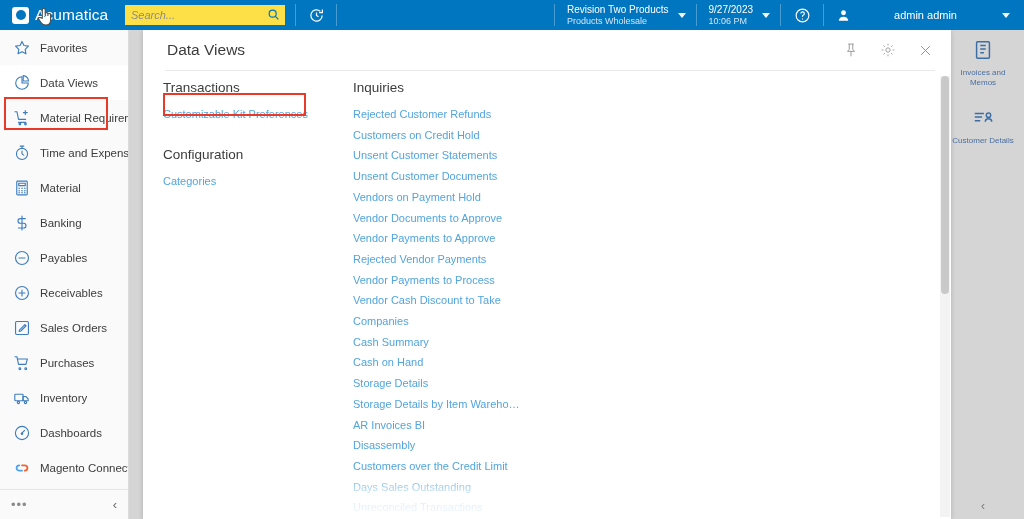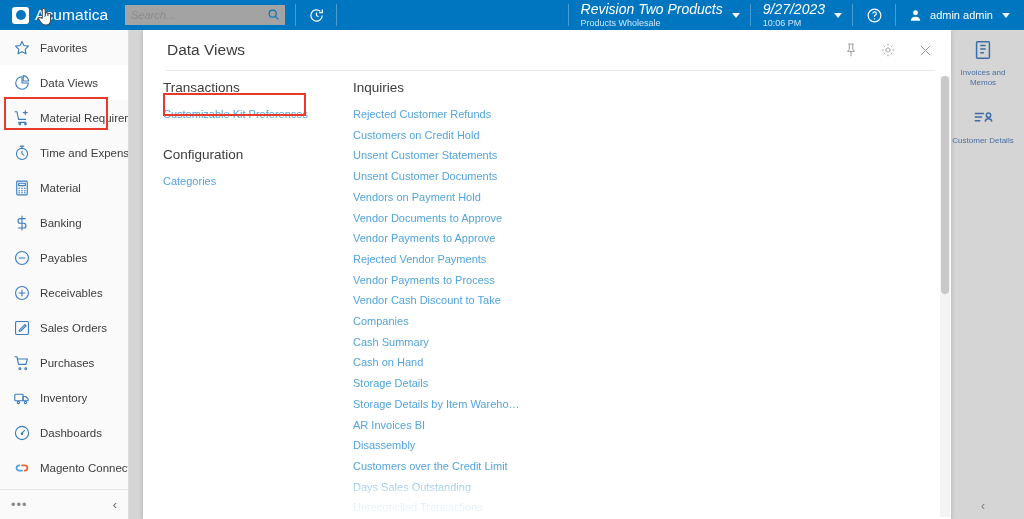--- a/index.html
+++ b/index.html
@@ -32,21 +32,21 @@
   .logo-mark::before {
     content: ""; position: absolute; right: 1px; bottom: 1px;
     width: 6px; height: 6px; background: #ffffff; z-index: 2;
     clip-path: polygon(100% 0, 100% 100%, 0 100%);
   }
   .logo-text {
     color: #fff; font-size: 15.5px; letter-spacing: .1px; font-weight: 400;
   }
   .search-wrap { display: flex; align-items: center; }
   .search-box {
-    width: 160px; height: 20px; background: #a3a3a3; border: none;
+    width: 160px; height: 20px; background: #fde047; border: none;
     position: relative; display: flex; align-items: center;
   }
   .search-box input {
     border: none; outline: none; width: 100%; height: 100%;
     font-family: "Liberation Sans", sans-serif;
     font-size: 11px; font-style: italic; color: #333;
     padding: 0 20px 0 6px; background: transparent;
   }
   .search-box input::placeholder { color: #8b8b8b; font-style: italic; }
   .search-ico {
@@ -56,29 +56,29 @@
   .recent-btn {
     width: 40px; display: flex; align-items: center; justify-content: center;
     cursor: pointer;
   }
   .topbar-spacer { flex: 1 1 auto; }
   .tb-cell {
     display: flex; align-items: center; padding: 0 10px 0 12px; cursor: pointer;
     color: #fff;
   }
   .tb-two-line { line-height: 1.18; }
-  .tb-l1 { font-size: 14px; color: #ffffff; white-space: nowrap; font-style: italic; }
+  .tb-l1 { font-size: 10px; color: #ffffff; white-space: nowrap; }
   .tb-l2 { font-size: 9px; color: #cfe6f7; white-space: nowrap; }
   .caret-d {
     width: 0; height: 0; margin-left: 9px;
     border-left: 4.5px solid transparent; border-right: 4.5px solid transparent;
     border-top: 5px solid #ffffff; opacity: .95;
   }
   .help-cell { width: 42px; justify-content: center; padding: 0; }
-  .user-cell { padding-right: 14px; }
+  .user-cell { padding-right: 14px; gap: 36px; }
   .user-name { font-size: 11px; margin-left: 7px; white-space: nowrap; }
 
   
   .sidebar {
     position: absolute; top: 30px; left: 0; width: 129px; height: 489px;
     background: #fafafa; border-right: 1px solid #dcdcdc; z-index: 30;
   }
   .nav-item {
     height: 35px; display: flex; align-items: center; gap: 9px;
     padding-left: 13px; cursor: pointer;

